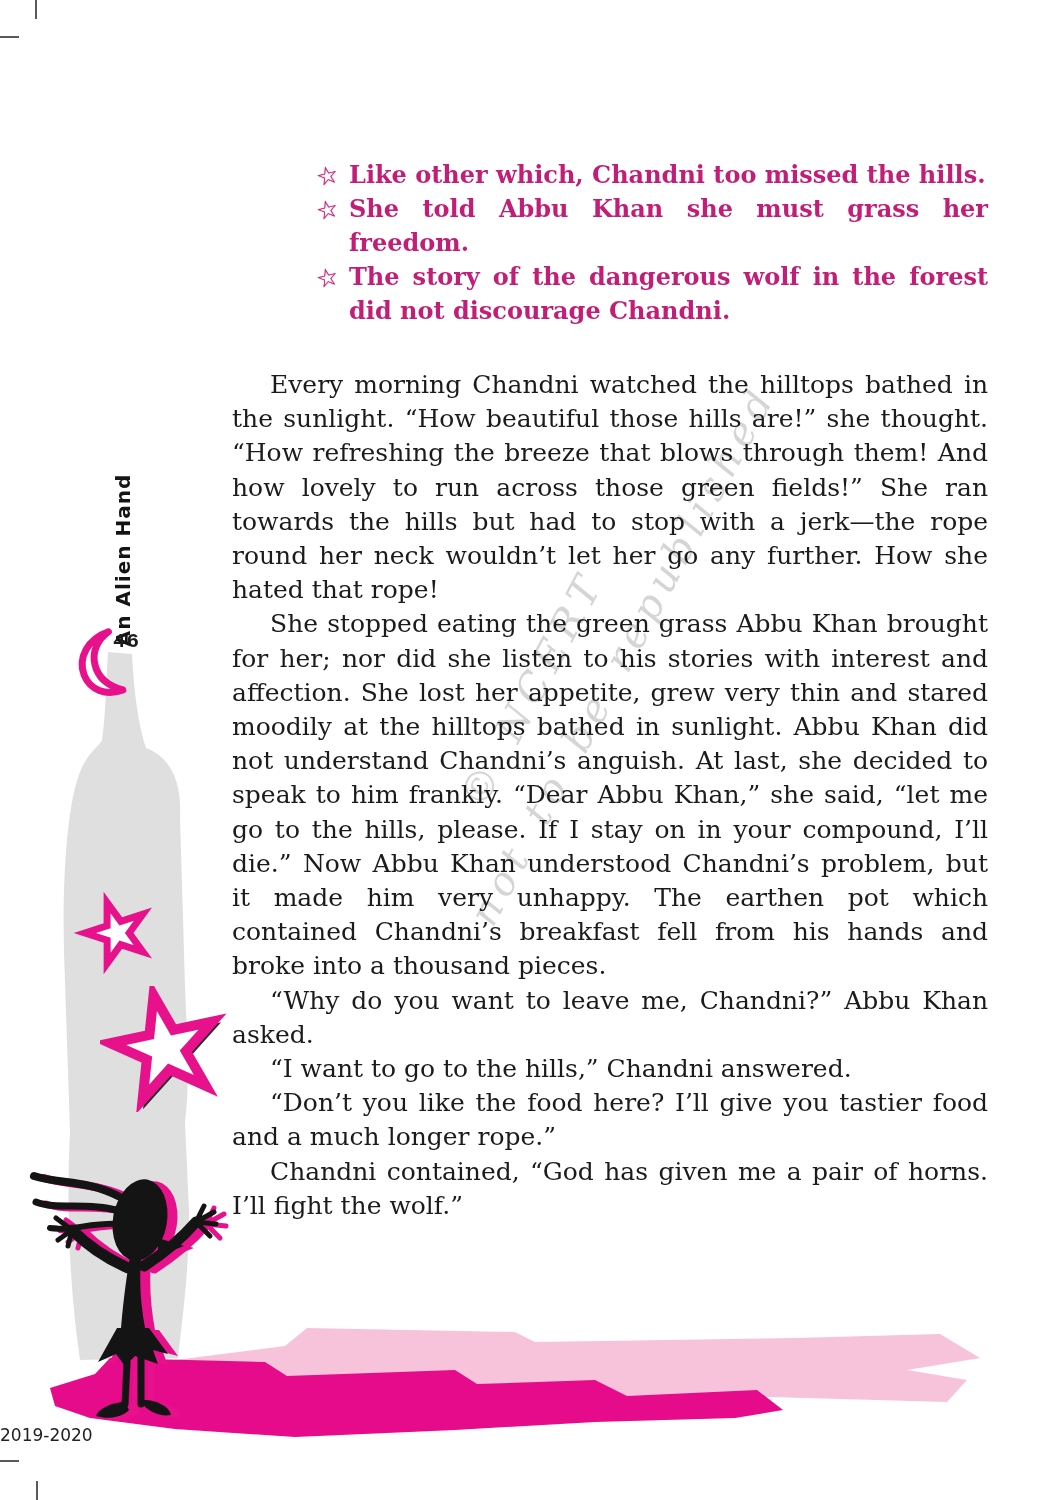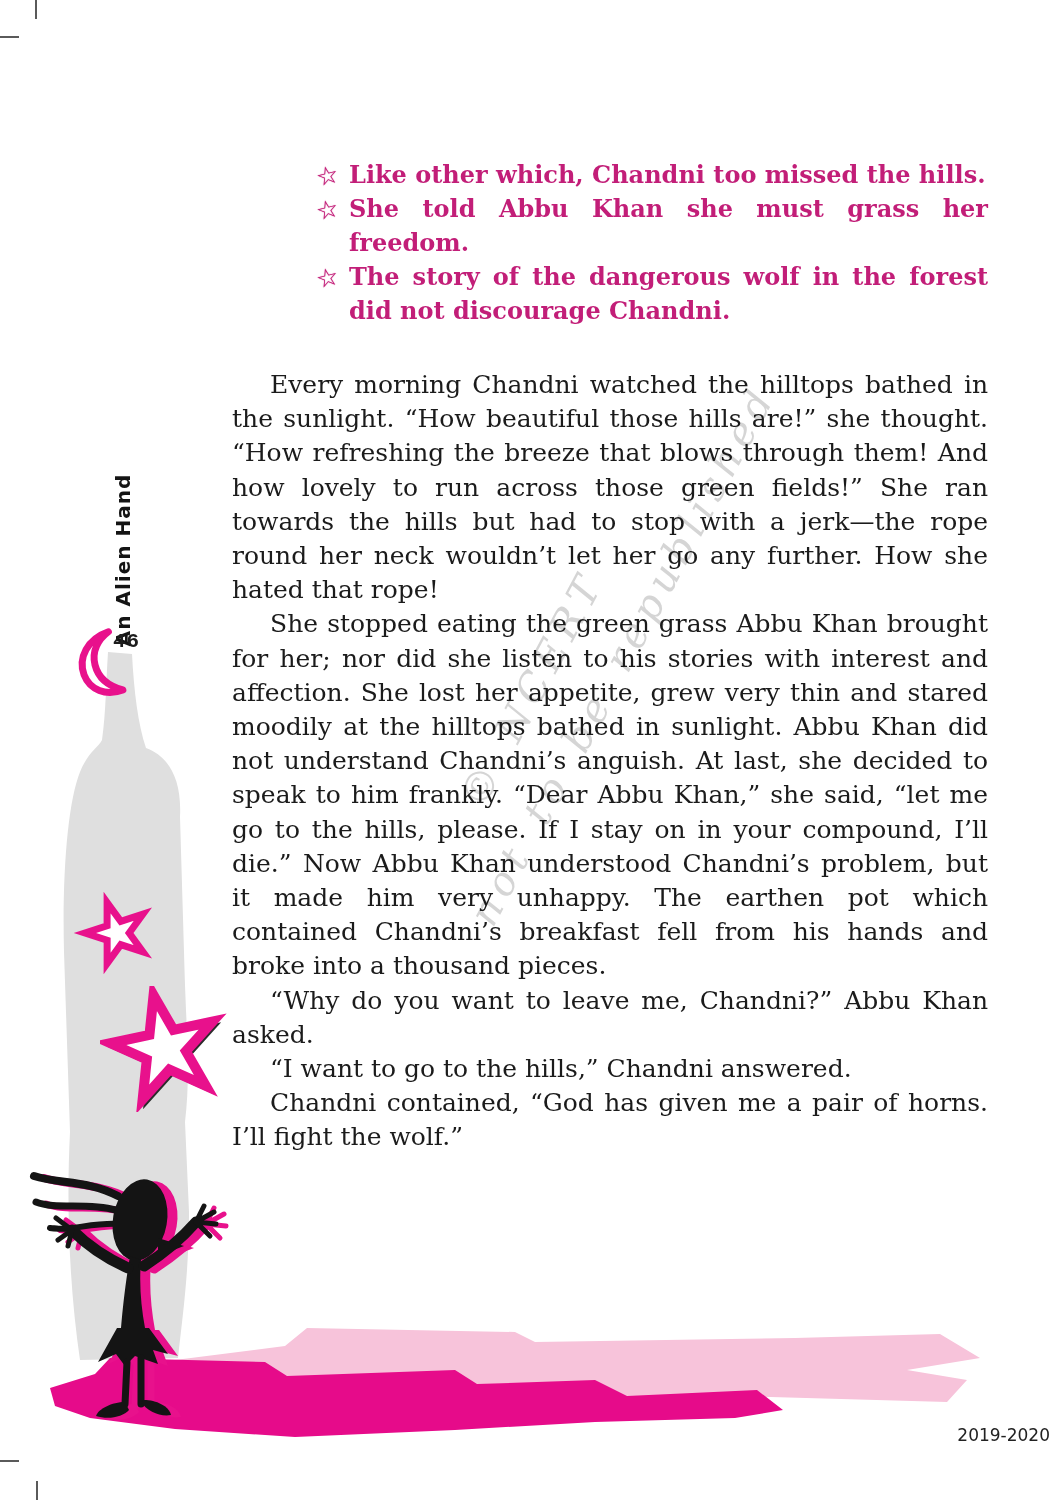--- a/index.html
+++ b/index.html
@@ -72,21 +72,21 @@
     margin:0;
     font-size:25px;line-height:34.2px;
     color:#1b1b1b;
     text-align:justify;
     text-indent:38px;
   }
 
   
   .footer-year{
     position:absolute;left:0;top:1425px;width:1050px;z-index:5;
-    text-align:right;
+    text-align:left;
     font-family:"DejaVu Sans","Liberation Sans",sans-serif;
     font-size:17px;color:#222;
   }
 </style>
 </head>
 <body>
 
 <div id="page">
 
   <div class="cropmark cm-tl-v"></div>
@@ -170,19 +170,20 @@
         <span class="bullet-star">☆</span>
         <span class="bullet-text">The story of the dangerous wolf in the forest did not discourage Chandni.</span>
       </div>
     </div>
 
     <div class="story">
       <p>Every morning Chandni watched the hilltops bathed in the sunlight. “How beautiful those hills are!” she thought. “How refreshing the breeze that blows through them! And how lovely to run across those green fields!” She ran towards the hills but had to stop with a jerk—the rope round her neck wouldn’t let her go any further. How she hated that rope!</p>
       <p>She stopped eating the green grass Abbu Khan brought for her; nor did she listen to his stories with interest and affection. She lost her appetite, grew very thin and stared moodily at the hilltops bathed in sunlight. Abbu Khan did not understand Chandni’s anguish. At last, she decided to speak to him frankly. “Dear Abbu Khan,” she said, “let me go to the hills, please. If I stay on in your compound, I’ll die.” Now Abbu Khan understood Chandni’s problem, but it made him very unhappy. The earthen pot which contained Chandni’s breakfast fell from his hands and broke into a thousand pieces.</p>
       <p>“Why do you want to leave me, Chandni?” Abbu Khan asked.</p>
       <p>“I want to go to the hills,” Chandni answered.</p>
+      <p>“Don’t you like the food here? I’ll give you tastier food and a much longer rope.”</p>
       <p>Chandni contained, “God has given me a pair of horns. I’ll fight the wolf.”</p>
     </div>
   </div>
 
   <div class="footer-year">2019-2020</div>
 
 </div>
 
 </body></html>

